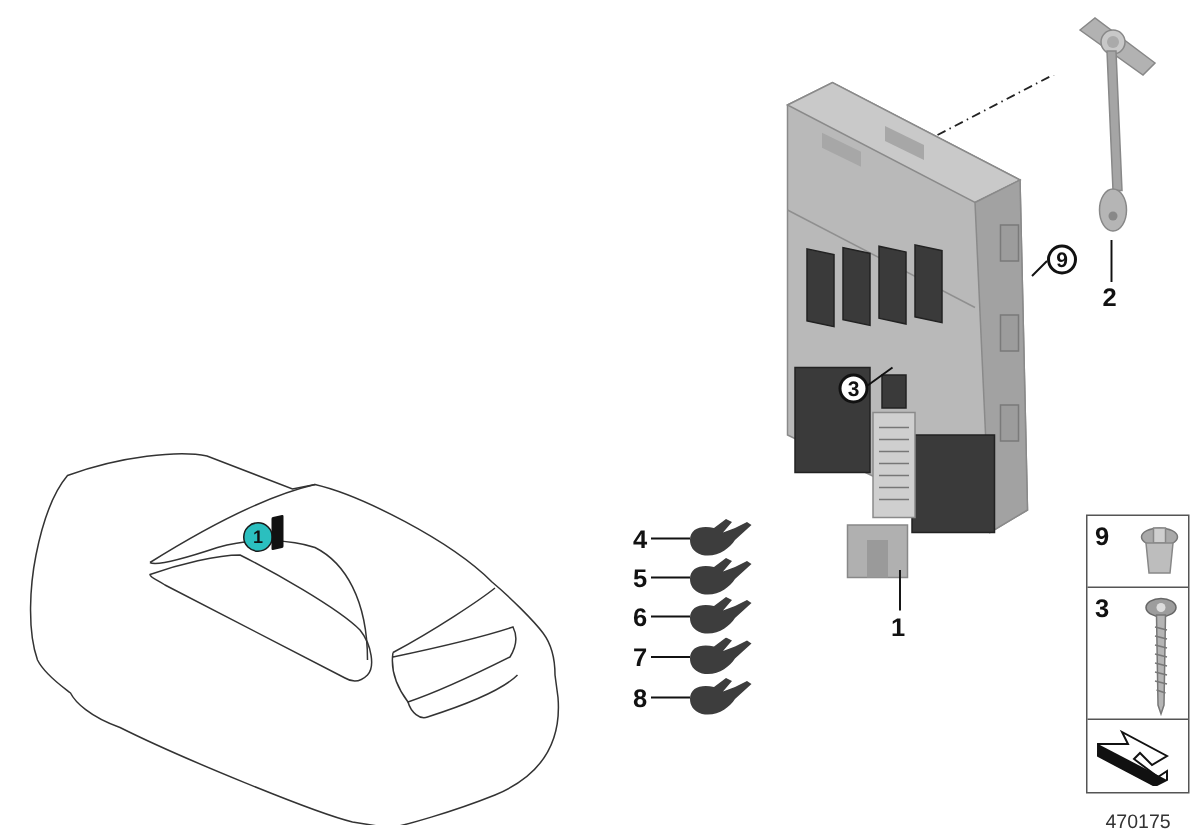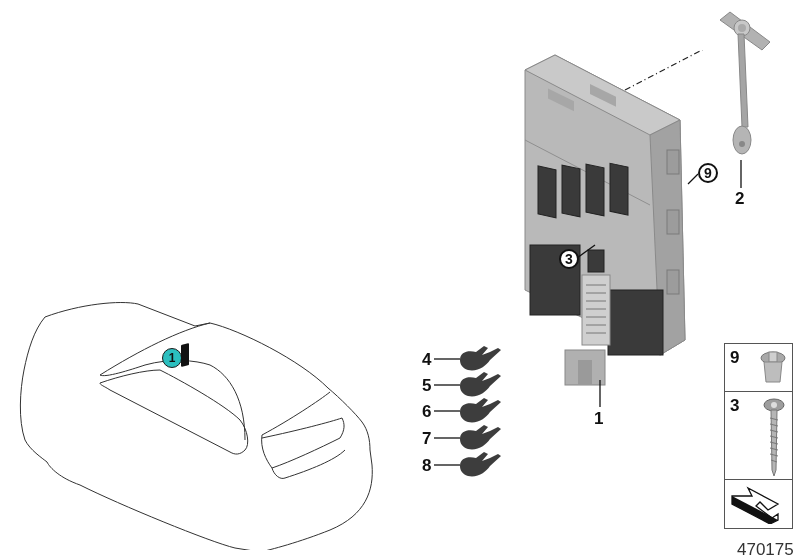--- a/index.html
+++ b/index.html
@@ -15,21 +15,21 @@
   .loc-badge { position: absolute; width: 20px; height: 20px; border-radius: 50%;
                border: 1.5px solid #1a1a1a; display: flex; align-items: center;
                justify-content: center; font-weight: bold; font-size: 12px; color: #111;
                box-sizing: border-box; font-family: "Liberation Sans", sans-serif; }
   .legend-box { position: absolute; left: 724px; top: 343px; width: 69px; height: 186px;
                 border: 1px solid #555; box-sizing: border-box; background: #fff; }
   .legend-cell { position: absolute; left: 0; width: 67px; border-bottom: 1px solid #555;
                  box-sizing: border-box; }
   .legend-num { position: absolute; left: 5px; top: 4px; font-weight: bold; font-size: 17px;
                 color: #111; font-family: "Liberation Sans", sans-serif; }
-  .diagram-id { position: absolute; left: 737px; top: 540px; font-size: 17px; color: #333;
+  .diagram-id { position: absolute; left: 737px; top: 540px; font-size: 13px; color: #333;
                 font-family: "Liberation Sans", sans-serif; }
 </style>
 </head>
 <body>
 
 <div class="stage">
 
   <svg style="position:absolute;left:0;top:290px" width="400" height="260" viewBox="0 0 400 260">
     <g fill="none" stroke="#333" stroke-width="1">
       <path d="M45,27 C80,14 120,10 138,14 L195,36 L210,33 C240,40 300,70 328,98 C340,108 356,124 362,132 C368,140 370,150 370,160 L372,175 C374,200 366,225 330,240 C300,252 270,260 260,262 L235,258 C210,252 120,215 80,195 C60,188 50,178 47,172 C42,168 30,160 25,150 C18,130 20,100 24,80 C28,60 34,40 45,27 Z"></path>

